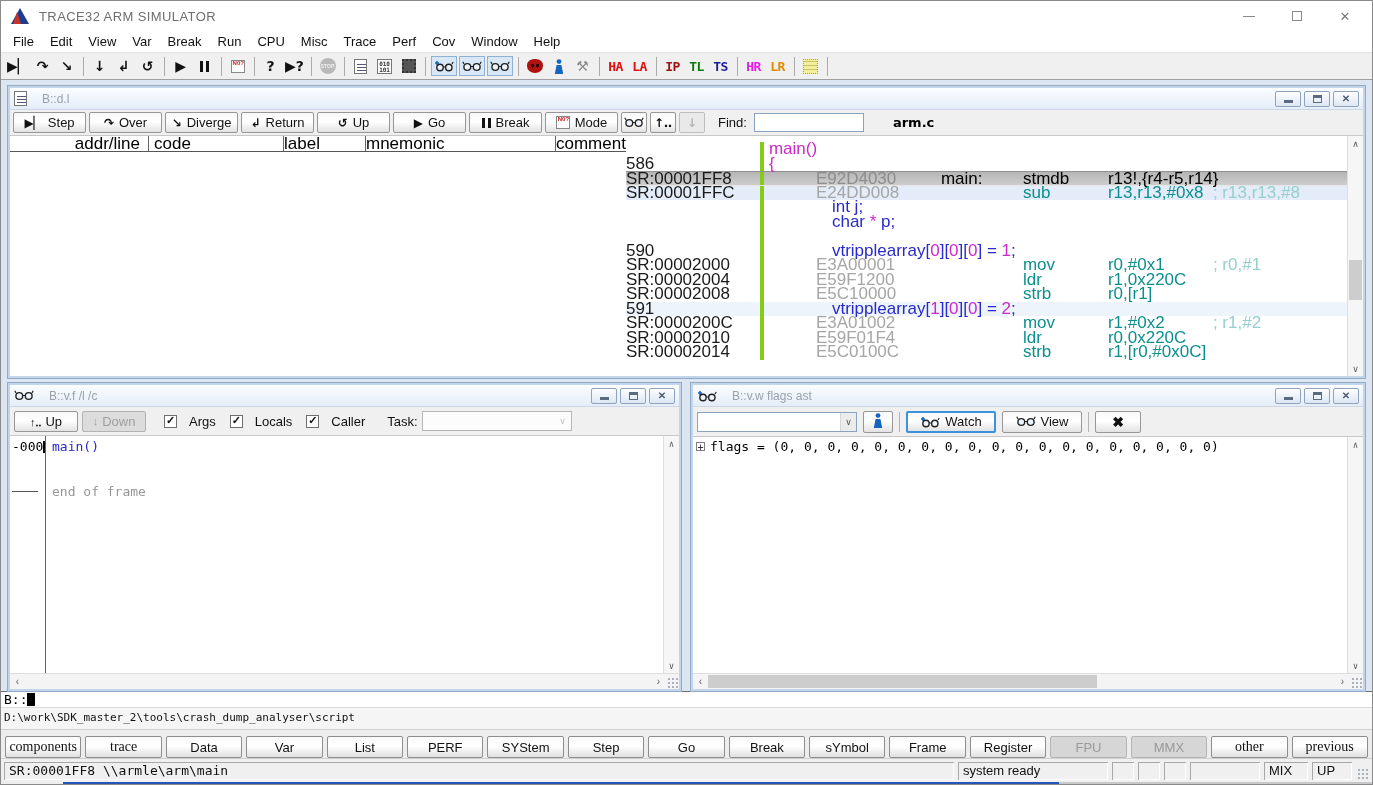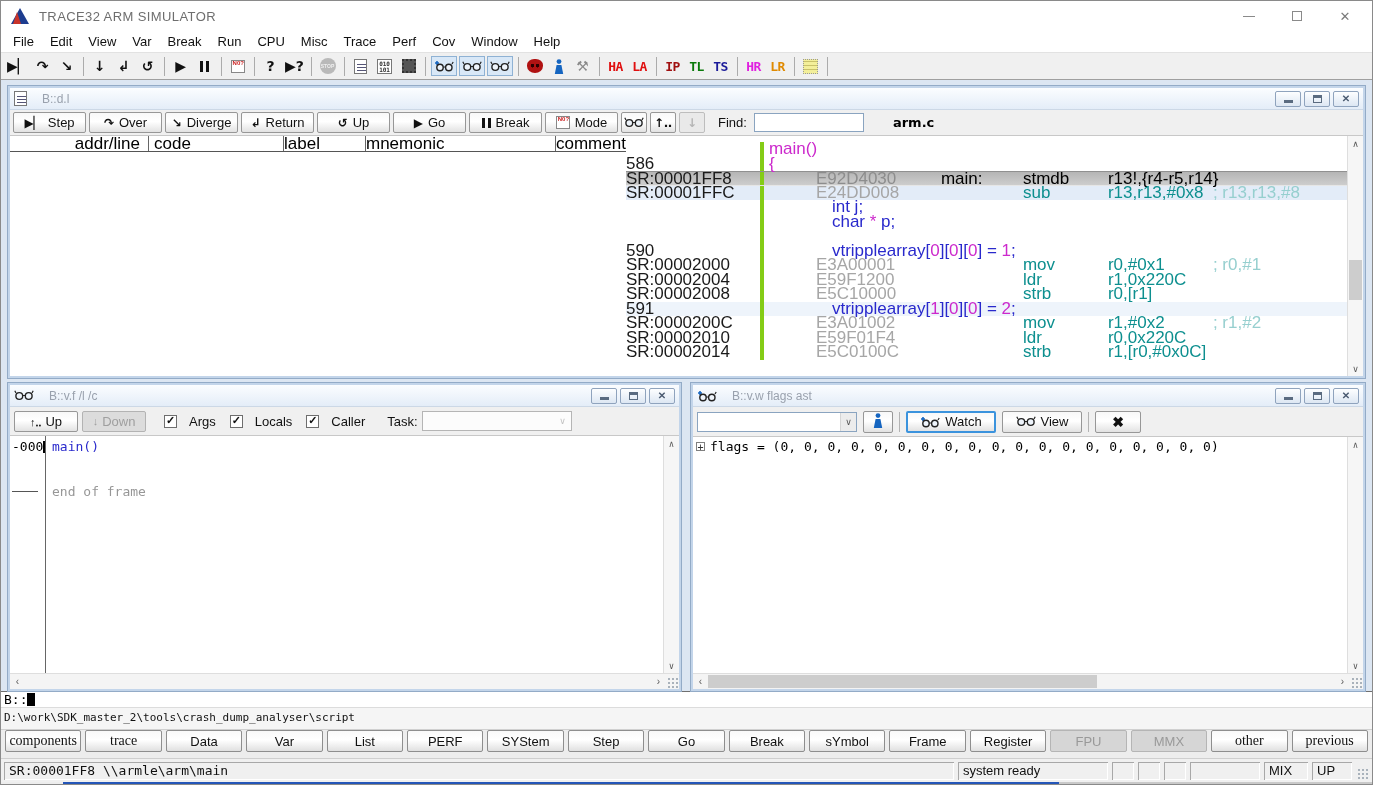--- a/index.html
+++ b/index.html
@@ -175,21 +175,21 @@
   .expander::before { content:"+"; position:absolute; top:-3px; left:0.5px; font-size:10px; color:#333;
                       font-family:"DejaVu Sans Mono", monospace; }
 
   
   .cmdline { height:16px; border-top:1px solid #6f6f6f; background:#fff; flex:none;
              font-family:"DejaVu Sans Mono", monospace; font-size:13px; line-height:15px; padding-left:3px; }
   .block-cursor { display:inline-block; width:8px; height:13px; background:#000; vertical-align:-2px; }
   .msgline { height:22px; background:#f5f5f5; border-top:1px solid #dcdcdc; flex:none;
              font-family:"DejaVu Sans Mono", monospace; font-size:11px; padding:3px 0 0 3px; color:#111; }
   .softkeys { height:29px; background:#ededed; border-top:1px solid #d0d0d0; display:flex;
-              align-items:flex-start; padding:0 2px; flex:none; }
+              align-items:flex-end; padding:0 2px; flex:none; }
   .sk { flex:1; height:22px; margin:0 2px; border:1px solid #8e8e8e; border-radius:2px; font-size:13px;
         background:linear-gradient(180deg,#f9f9f9,#ffffff 45%,#e0e0e0); color:#111;
         font-family:"Liberation Sans", sans-serif; }
   .sk.serif { font-family:"Liberation Serif", serif; font-size:14px; }
   .sk.dis { background:#d6d6d6; color:#999; border-color:#b5b5b5; }
   .statusbar { height:24px; background:#f0f0f0; border-top:1px solid #cfcfcf; display:flex;
                align-items:center; padding:2px 3px; gap:4px; flex:none; font-size:13px; }
   .sfield { height:18px; background:#f0f0f0; box-shadow:inset 1px 1px 0 #a8a8a8, inset -1px -1px 0 #ffffff;
             padding:1px 5px; color:#111; white-space:nowrap; overflow:hidden; }
   .sf-loc { flex:1; font-family:"DejaVu Sans Mono", monospace; }

